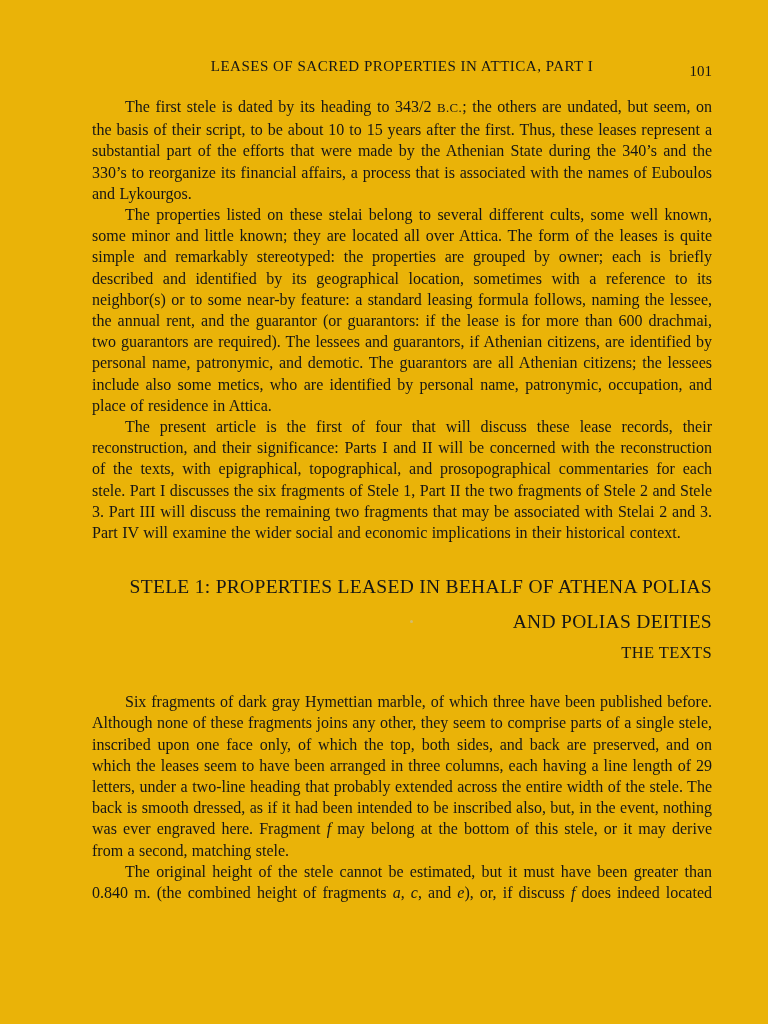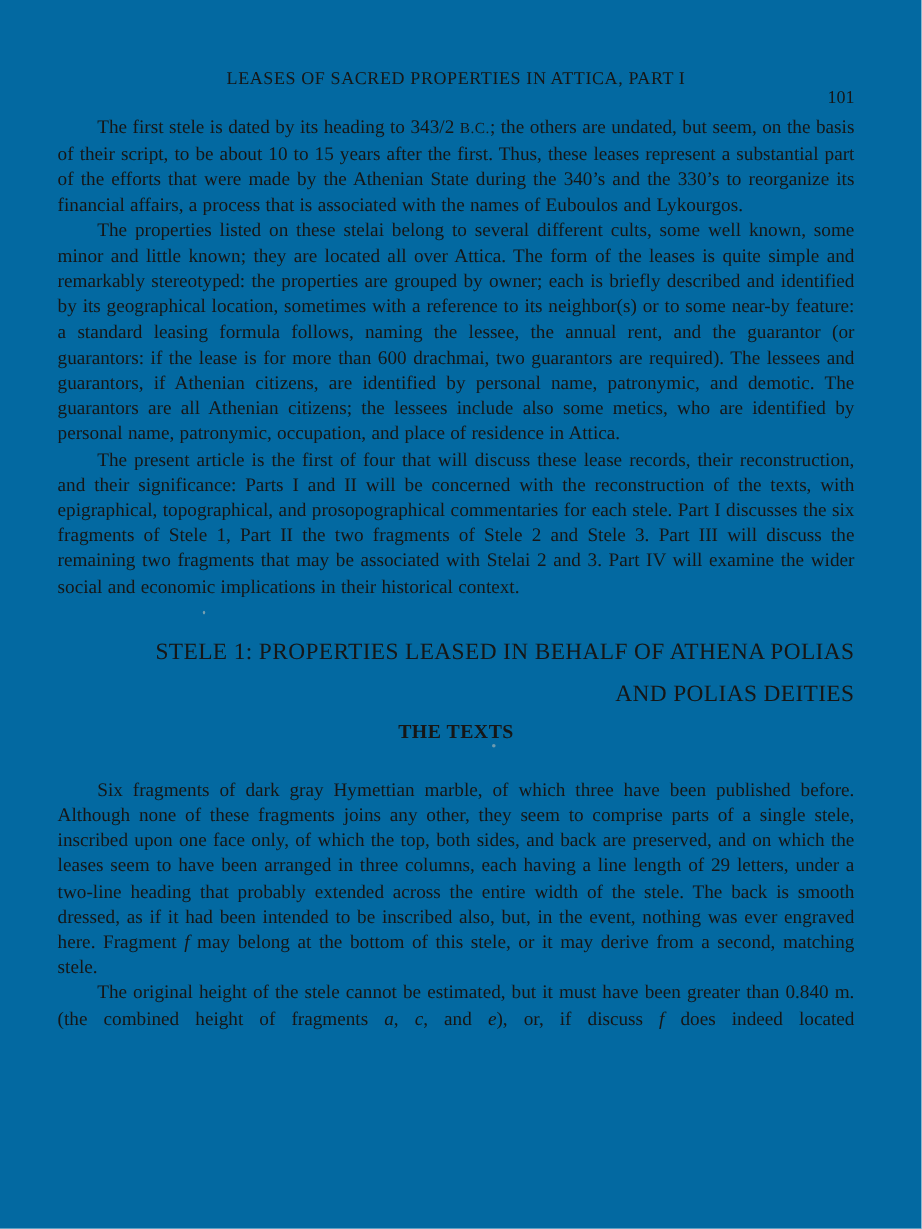--- a/index.html
+++ b/index.html
@@ -5,39 +5,39 @@
   html, body {
     margin: 0;
     padding: 0;
     background: #fdfdfb;
   }
   .page {
     position: relative;
     box-sizing: border-box;
     width: 768px;
     height: 1024px;
-    background: #0369a1;
+    background: #eab308;
     color: #161616;
     font-family: "Liberation Serif", "DejaVu Serif", serif;
-    padding: 58px 56px 0 48px;
+    padding: 58px 56px 0 92px;
     overflow: hidden;
   }
   .running-head {
     position: relative;
     height: 16px;
     line-height: 16px;
     font-size: 15px;
     letter-spacing: 0.5px;
     text-align: center;
     white-space: nowrap;
   }
   .rh-page {
     position: absolute;
     right: 0;
-    top: 16px;
+    top: 5px;
     letter-spacing: 0;
   }
   .body-text p {
     margin: 0;
     font-size: 16px;
     line-height: 21.2px;
     text-align: justify;
     text-indent: 33px;
     word-spacing: 0.4px;
   }
@@ -50,24 +50,24 @@
     margin: 26px 0 0 0;
     font-weight: 400;
     font-size: 19.5px;
     line-height: 35px;
     text-align: right;
     letter-spacing: 0.3px;
   }
   .section-heading .line { display: block; }
   .subheading {
     margin: 0;
-    font-weight: 700;
+    font-weight: 400;
     font-size: 16.5px;
     line-height: 28px;
-    text-align: center;
+    text-align: right;
     letter-spacing: 0.4px;
   }
   .speck {
     position: absolute;
     background: #c3c3bc;
     border-radius: 50%;
   }
   .speck1 { left: 410px; top: 620px; width: 3px; height: 3px; opacity: 0.55; }
   .speck2 { left: 169px; top: 509px; width: 2px; height: 3px; opacity: 0.6; }
 </style>

